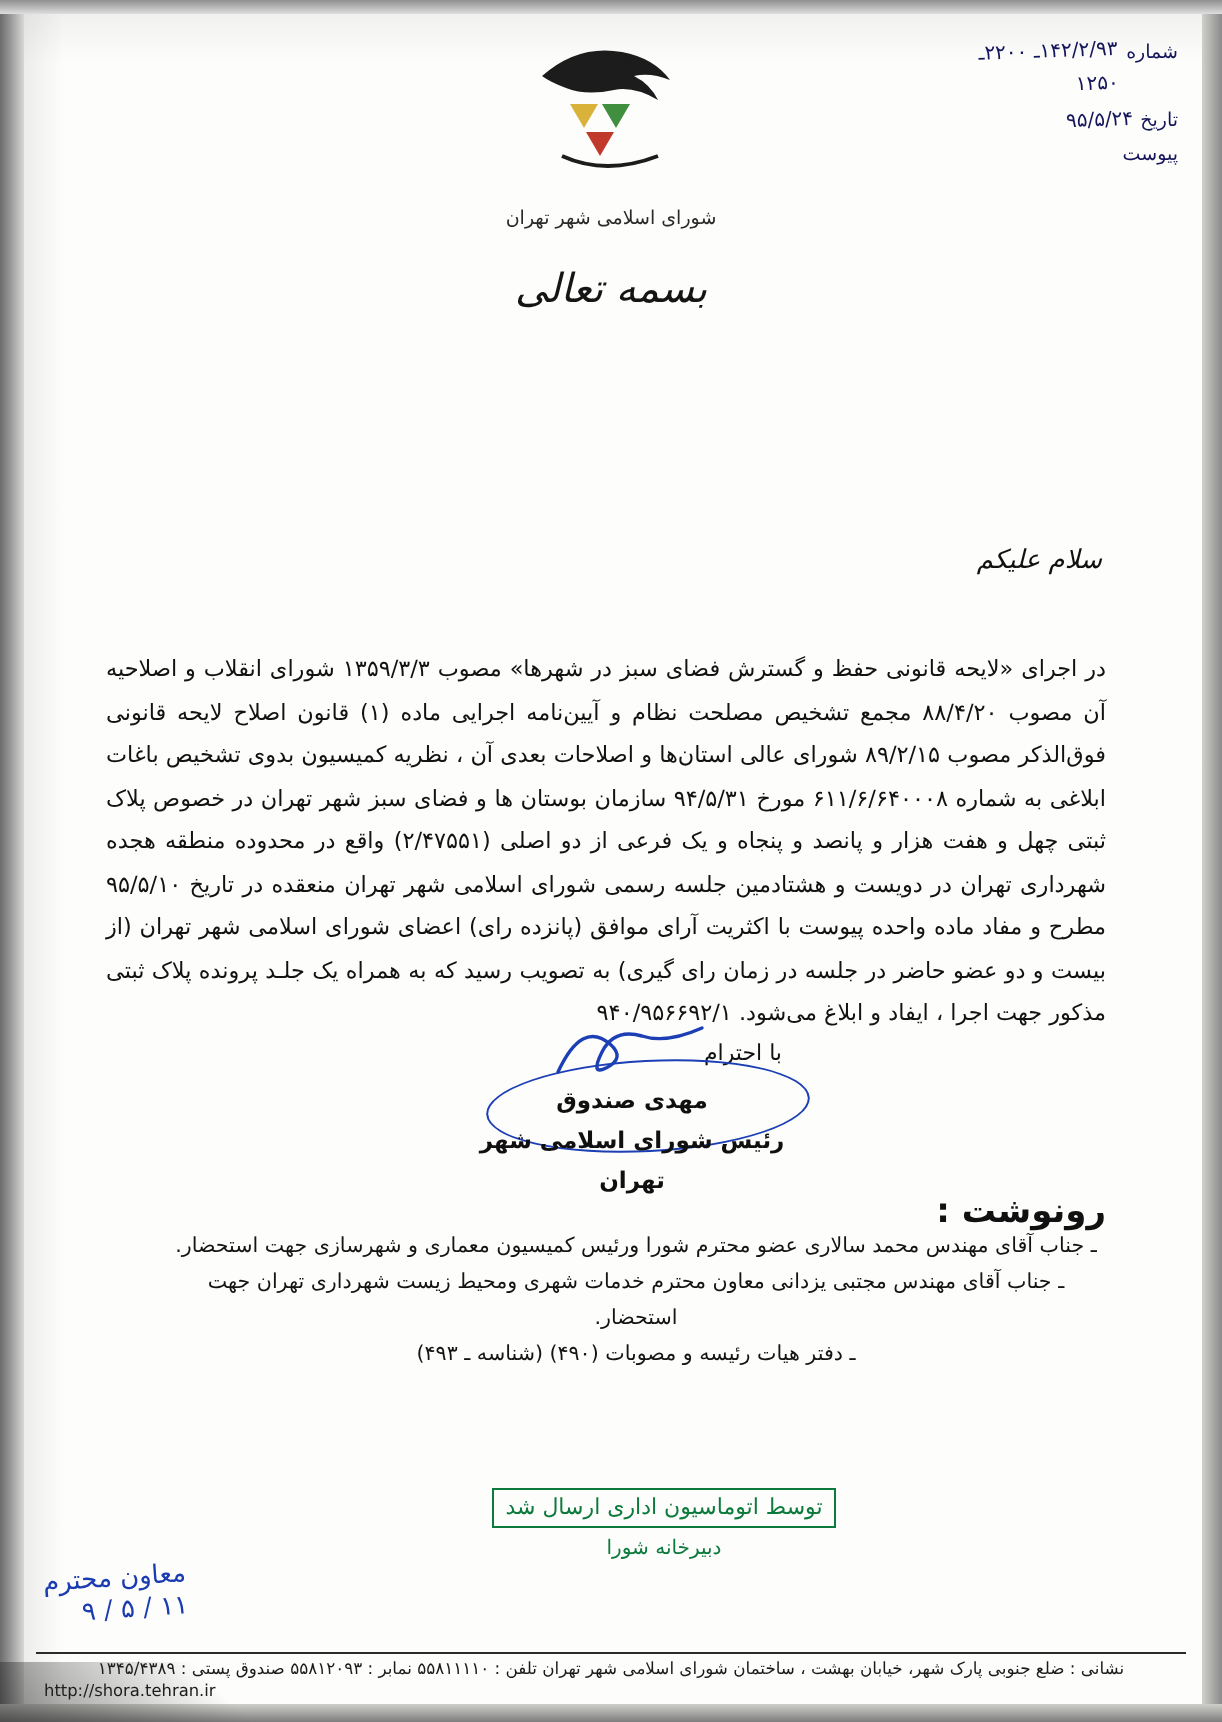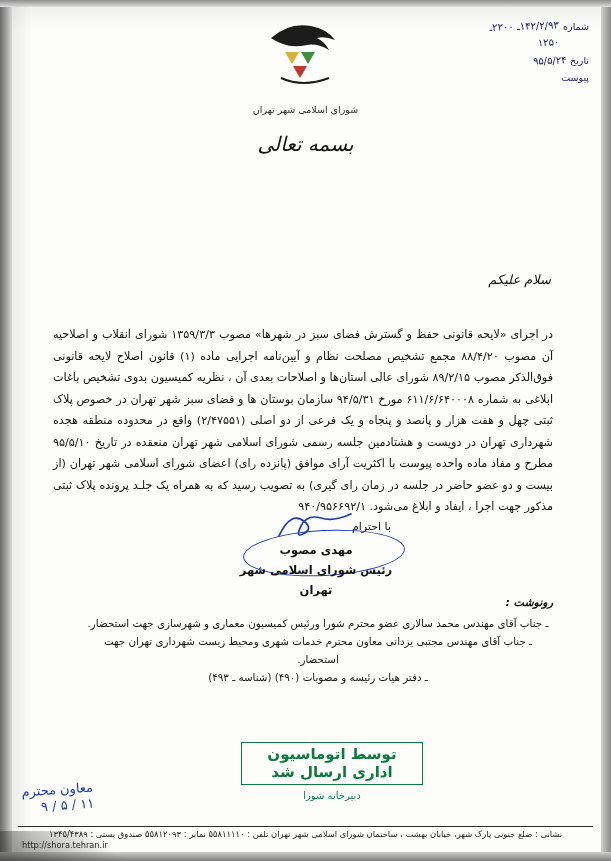--- a/index.html
+++ b/index.html
@@ -187,25 +187,24 @@
     position: absolute;
     right: 248px;
     top: 508px;
     color: #1d3fb5;
   }
 
   .cc-title {
     position: absolute;
     right: 58px;
     top: 596px;
-    font-size: 11px;
+    font-size: 17px;
     color: #111;
     direction: rtl;
     font-weight: bold;
-    font-style: italic;
   }
   .cc-list {
     position: absolute;
     right: 58px;
     top: 614px;
     width: 470px;
     direction: rtl;
     text-align: center;
     font-size: 10.3px;
     line-height: 18px;
@@ -216,22 +215,22 @@
   .auto-stamp {
     position: absolute;
     right: 188px;
     top: 742px;
     width: 182px;
     text-align: center;
     direction: rtl;
     color: #0c7a3c;
   }
   .auto-stamp-line1 {
-    font-size: 15px;
-    font-weight: bold;
+    font-size: 11px;
+    font-weight: normal;
     border: 1.4px solid #0c7a3c;
     padding: 2px 6px 3px 6px;
     display: inline-block;
   }
   .auto-stamp-line2 {
     font-size: 10px;
     margin-top: 5px;
   }
 
   
@@ -330,21 +329,21 @@
 
   <div class="bodytext">در اجرای «لایحه قانونی حفظ و گسترش فضای سبز در شهرها» مصوب ۱۳۵۹/۳/۳ شورای انقلاب و اصلاحیه آن مصوب ۸۸/۴/۲۰ مجمع تشخیص مصلحت نظام و آیین‌نامه اجرایی ماده (۱) قانون اصلاح لایحه قانونی فوق‌الذکر مصوب ۸۹/۲/۱۵ شورای عالی استان‌ها و اصلاحات بعدی آن ، نظریه کمیسیون بدوی تشخیص باغات ابلاغی به شماره ۶۱۱/۶/۶۴۰۰۰۸ مورخ ۹۴/۵/۳۱ سازمان بوستان ها و فضای سبز شهر تهران در خصوص پلاک ثبتی چهل و هفت هزار و پانصد و پنجاه و یک فرعی از دو اصلی (۲/۴۷۵۵۱) واقع در محدوده منطقه هجده شهرداری تهران در دویست و هشتادمین جلسه رسمی شورای اسلامی شهر تهران منعقده در تاریخ ۹۵/۵/۱۰ مطرح و مفاد ماده واحده پیوست با اکثریت آرای موافق (پانزده رای) اعضای شورای اسلامی شهر تهران (از بیست و دو عضو حاضر در جلسه در زمان رای گیری) به تصویب رسید که به همراه یک جلـد پرونده پلاک ثبتی مذکور جهت اجرا ، ایفاد و ابلاغ می‌شود. ۹۴۰/۹۵۶۶۹۲/۱</div>
 
   <div class="closing">با احترام</div>
 
   <svg class="signature-scribble" width="90" height="34" viewBox="0 0 90 34">
     <path d="M6 28 q12 -26 26 -14 q8 7 -2 12 q-8 4 -2 -8 q6 -12 20 -8 q12 4 30 -4" stroke="#1d3fb5" stroke-width="1.7" fill="none" stroke-linecap="round"></path>
   </svg>
   <div class="sign-oval"></div>
   <div class="sign-block">
-    <div class="sign-name">مهدی مصوب</div>
+    <div class="sign-name">مهدی صندوق</div>
     <div class="sign-title">رئیس شورای اسلامی شهر تهران</div>
   </div>
 
   <div class="cc-title">رونوشت :</div>
   <div class="cc-list">
     <div>ـ جناب آقای مهندس محمد سالاری عضو محترم شورا ورئیس کمیسیون معماری و شهرسازی جهت استحضار.</div>
     <div>ـ جناب آقای مهندس مجتبی یزدانی معاون محترم خدمات شهری ومحیط زیست شهرداری تهران جهت استحضار.</div>
     <div>ـ دفتر هیات رئیسه و مصوبات (۴۹۰) (شناسه ـ ۴۹۳)</div>
   </div>
 

